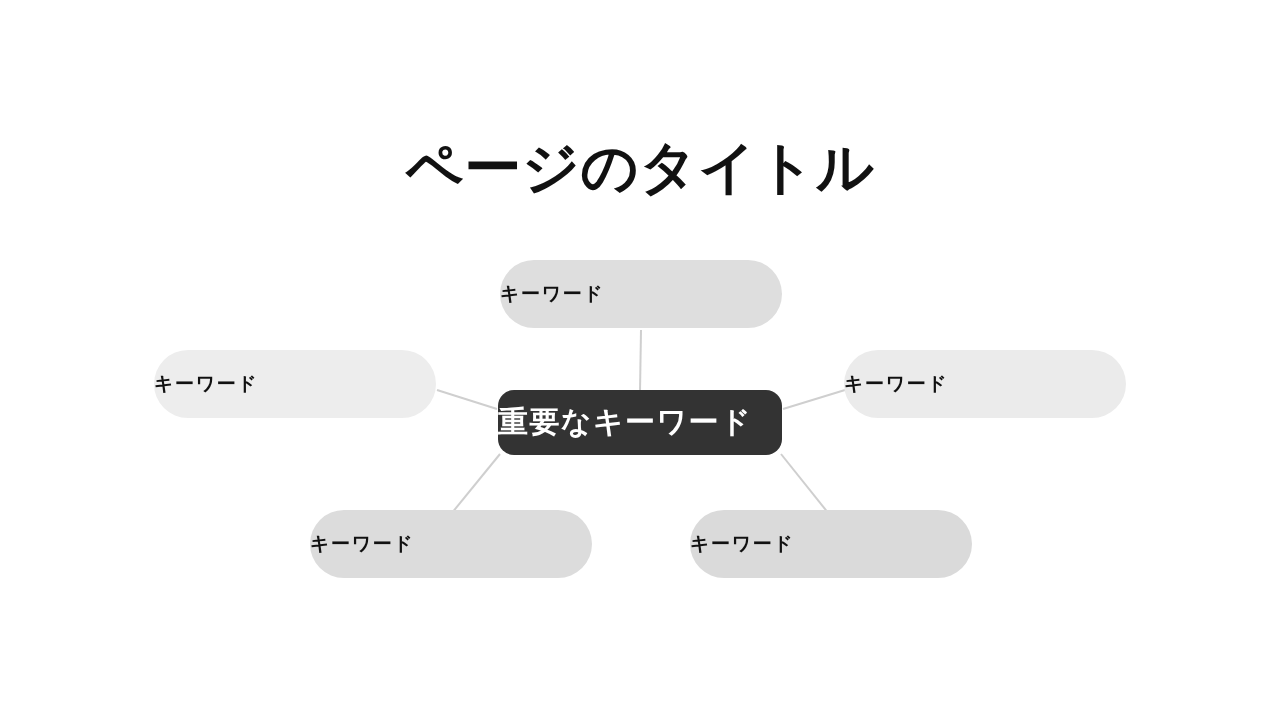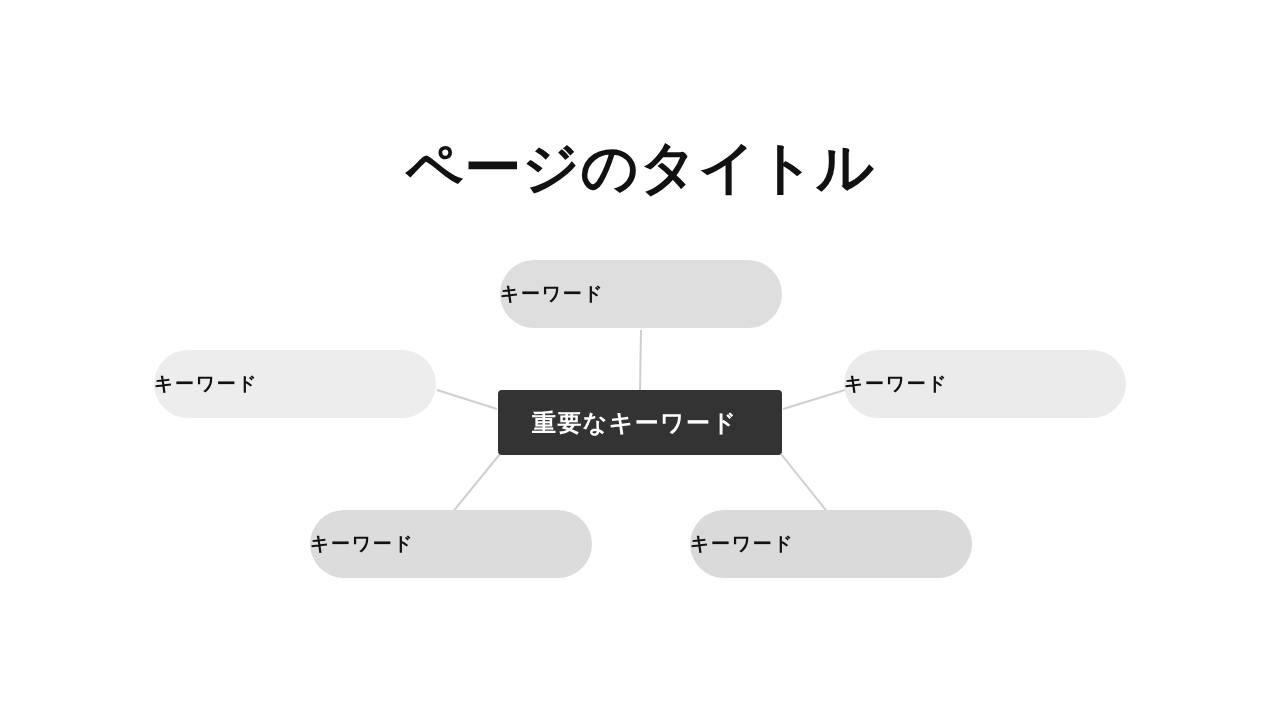--- a/index.html
+++ b/index.html
@@ -61,26 +61,25 @@
 
   .node-branch {
     border-radius: 999px;
     font-size: 19px;
     font-weight: 700;
     letter-spacing: 1.6px;
     color: #111111;
   }
 
   .node-center {
-    border-radius: 4px;
-    font-size: 24px;
+    border-radius: 16px;
+    font-size: 30px;
     font-weight: 700;
     letter-spacing: 1.4px;
     color: #ffffff;
-    padding-left: 34px;
   }
 
   
   #node-top     { left: 500px; top: 260px;  width: 282px; height: 68px; }
   #node-left    { left: 154px; top: 350px;  width: 282px; height: 68px; }
   #node-right   { left: 844px; top: 350px;  width: 282px; height: 68px; }
   #node-bottom-left  { left: 310px; top: 510px; width: 282px; height: 68px; }
   #node-bottom-right { left: 690px; top: 510px; width: 282px; height: 68px; }
   #node-center  { left: 498px; top: 390px;  width: 284px; height: 65px; }
 </style>

